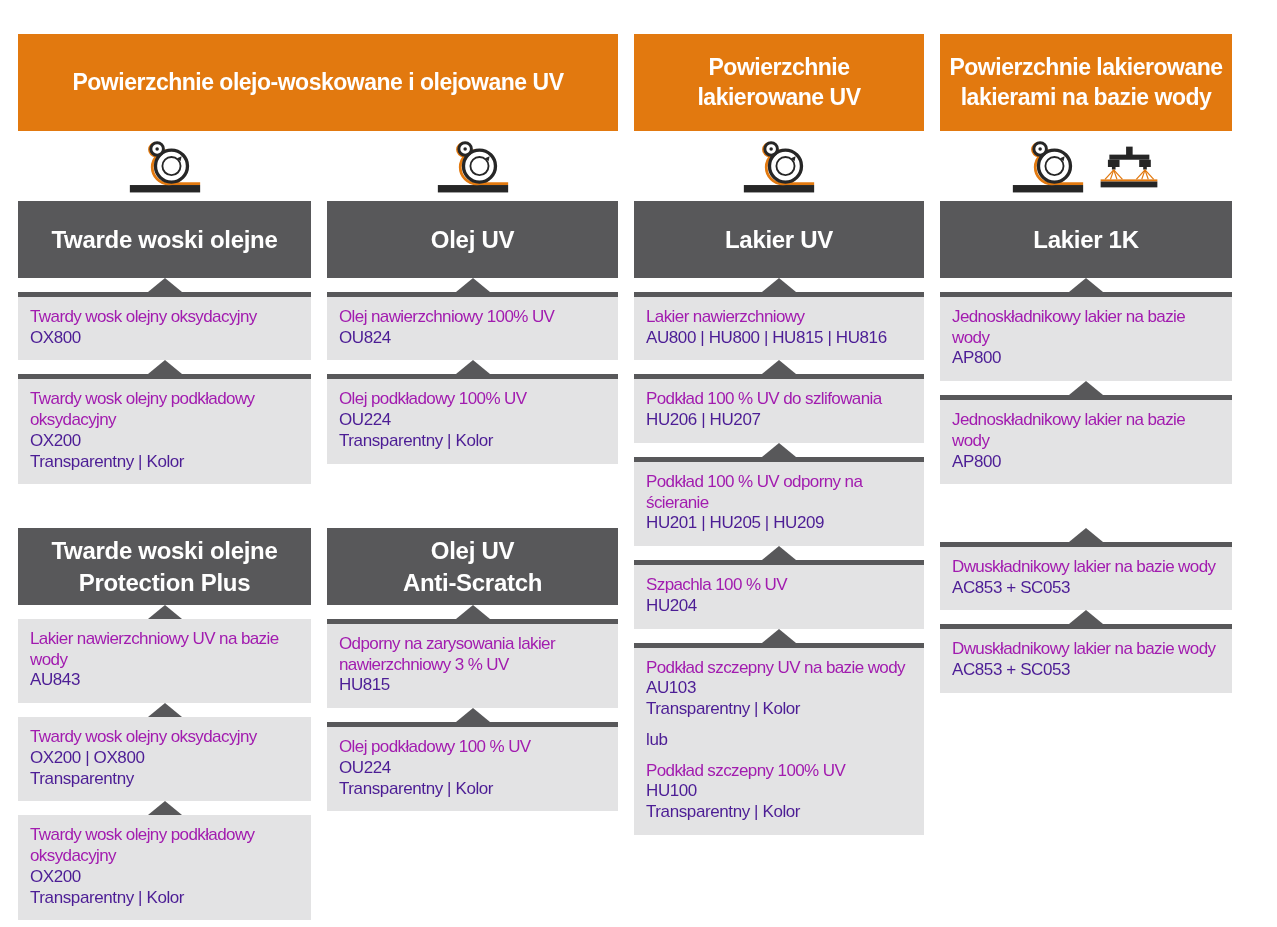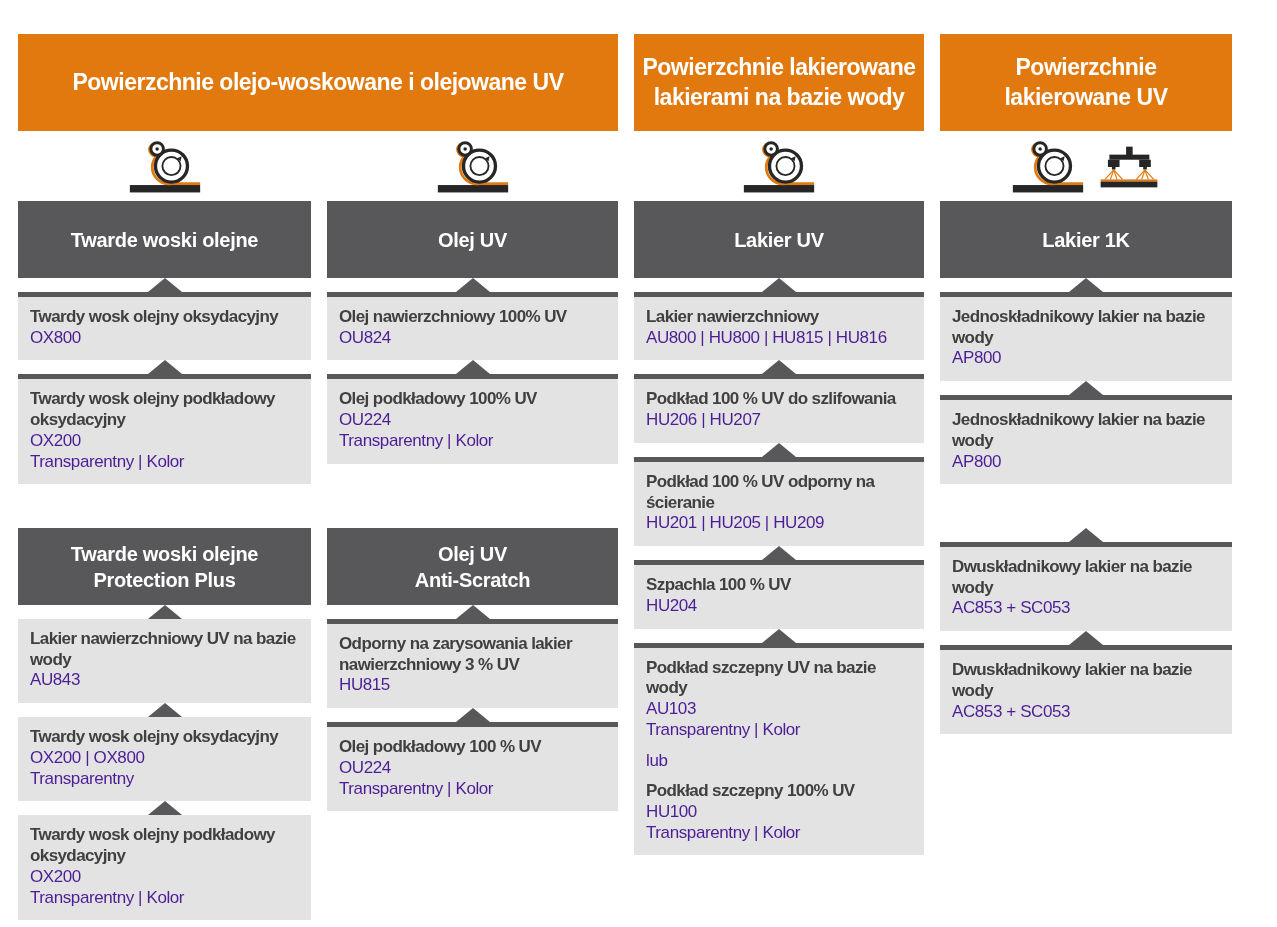--- a/index.html
+++ b/index.html
@@ -45,65 +45,65 @@
   .section { position:relative; }
   .col .section:nth-child(2) { position:absolute; top:327px; left:0; right:0; }
   
   .cat {
     background:#58585A;
     color:#ffffff;
     min-height:77px;
     display:flex; flex-direction:column;
     justify-content:center; align-items:center;
     text-align:center;
-    font-weight:bold; font-size:20px; line-height:1.3;
+    font-weight:bold; font-size:24px; line-height:1.3;
     letter-spacing:-0.3px;
     padding:4px 6px;
   }
   
   .box-wrap { position:relative; margin-top:14px; }
   .arrow-up {
     position:absolute; top:-14px; left:50%;
     transform:translateX(-50%);
     width:0; height:0;
     border-left:17px solid transparent;
     border-right:17px solid transparent;
     border-bottom:14px solid #58585A;
   }
   .box {
     background:#E3E3E4;
     padding:10px 12px 12px;
   }
   .box.topbar { border-top:5px solid #58585A; }
   .box .title {
-    font-weight:bold; font-size:17px; line-height:1.22;
-    letter-spacing:-0.6px; color:#404040;
+    font-weight:normal; font-size:17px; line-height:1.22;
+    letter-spacing:-0.6px; color:#a21caf;
   }
   .box .line {
     font-size:17px; line-height:1.22;
     letter-spacing:-0.4px; color:#4c1d95;
   }
   .part + .part { margin-top:10px; }
 </style>
 </head>
 <body>
 
 <div class="page">
   <div class="grid">
 
     <div class="hdr span2">
       <div>Powierzchnie olejo-woskowane i olejowane UV</div>
     </div>
     <div class="hdr">
+      <div>Powierzchnie</div>
+      <div>lakierowane UV</div>
+    </div>
+    <div class="hdr">
       <div>Powierzchnie lakierowane</div>
       <div>lakierami na bazie wody</div>
-    </div>
-    <div class="hdr">
-      <div>Powierzchnie</div>
-      <div>lakierowane UV</div>
     </div>
 
     <div class="icons" id="icons-0">
         <span>
           <svg width="74" height="56" viewBox="0 0 80 58" xmlns="http://www.w3.org/2000/svg">
             <rect x="42" y="45.5" width="36" height="3" fill="#E2790F"></rect>
             <rect x="2" y="48.5" width="76" height="8" fill="#262626"></rect>
             <circle cx="44.2" cy="29.2" r="18" fill="none" stroke="#E2790F" stroke-width="3"></circle>
             <circle cx="30" cy="10.2" r="7" fill="none" stroke="#E2790F" stroke-width="2.6"></circle>
             <circle cx="47" cy="28" r="17.3" fill="#ffffff" stroke="#262626" stroke-width="3.6"></circle>

